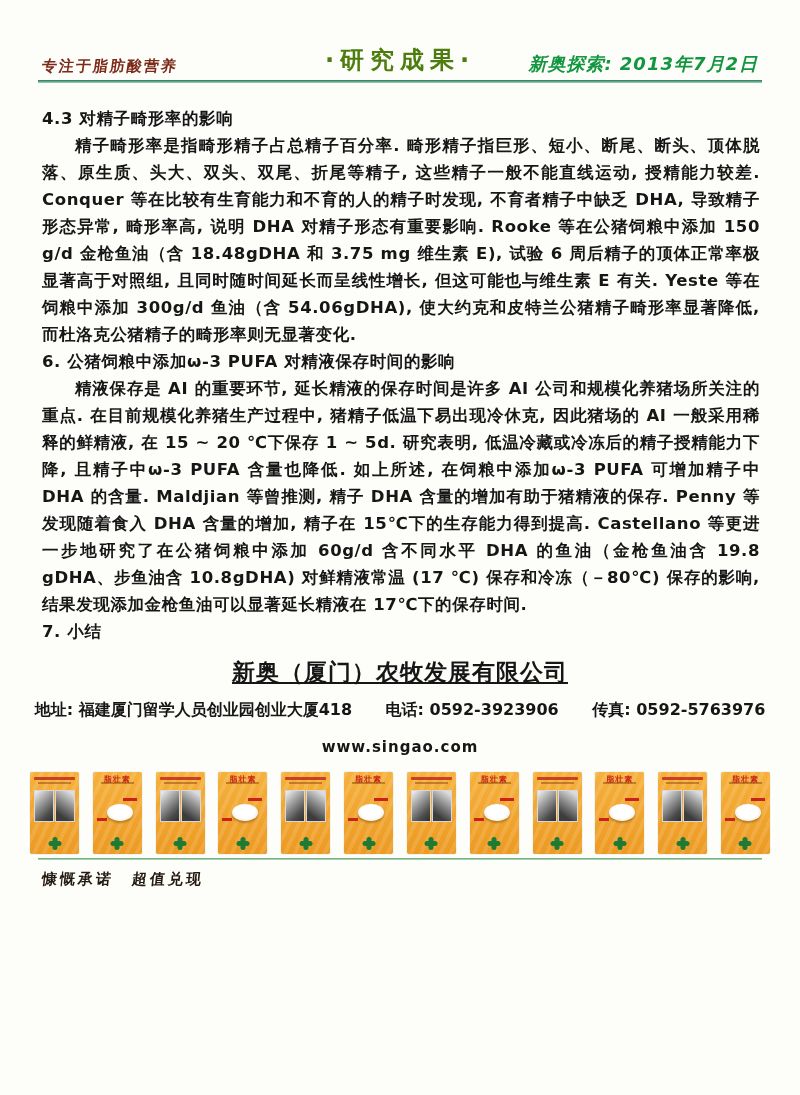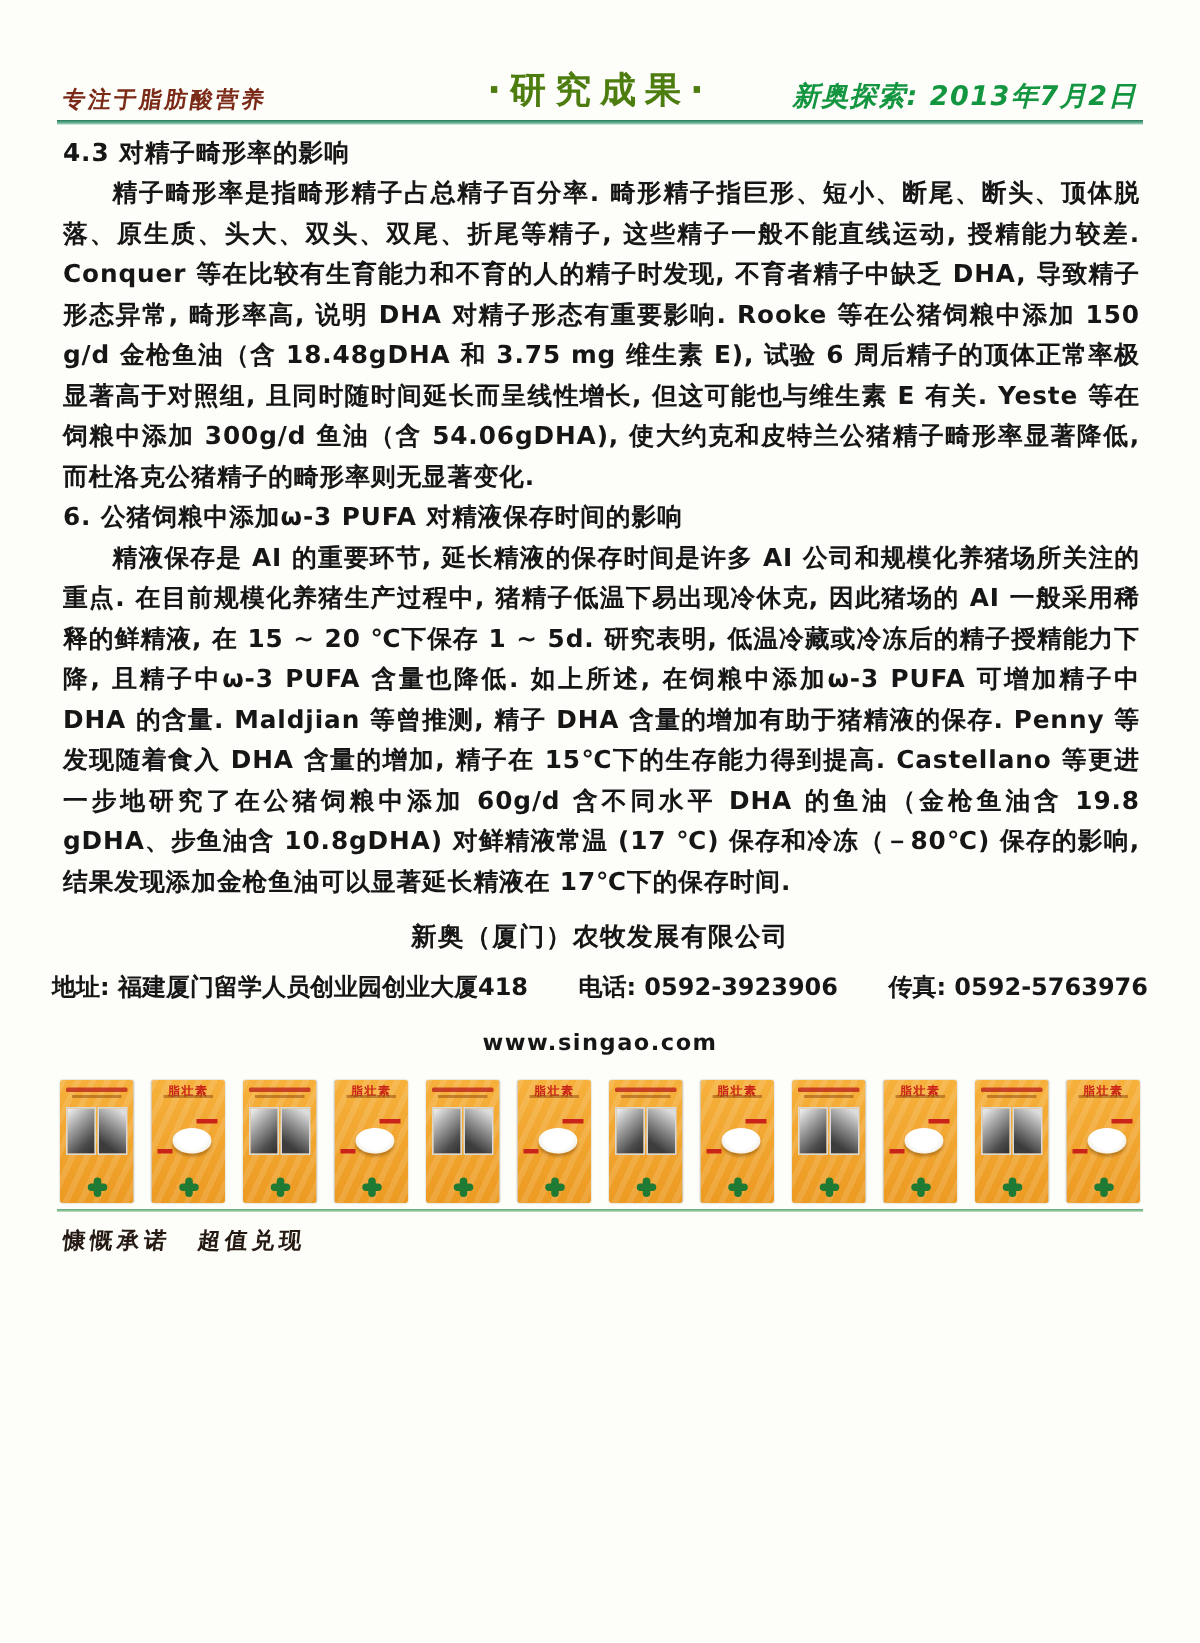--- a/index.html
+++ b/index.html
@@ -39,44 +39,44 @@
     text-align:right;
     letter-spacing:1px;
   }
   .rule {
     height:3px;
     margin:6px 38px 0 38px;
     background:linear-gradient(#1f7a58,#9fd4b8);
   }
   
   .article {
-    padding:5px 40px 0 42px;
+    padding:22px 40px 0 42px;
     font-size:16.5px;
     line-height:27px;
     font-weight:bold;
     letter-spacing:0.6px;
     text-align:justify;
   }
   .article h2 {
     font-size:16.5px;
     font-weight:bold;
     line-height:27px;
   }
   .article p { text-indent:2em; }
   
   .company { text-align:center; margin-top:12px; font-weight:bold; }
-  .company .name { font-size:17px; letter-spacing:1px; }
+  .company .name { font-size:23px; letter-spacing:1px;text-decoration:underline; }
   .company .contact { font-size:16px; margin-top:12px; }
   .company .contact span { margin:0 14px; }
   .company .web { font-size:15px; letter-spacing:1px; margin-top:17px; }
   
   .strip {
     display:flex;
     justify-content:space-between;
-    padding:0 40px;
+    padding:0 30px;
     margin-top:16px;
     height:84px;
   }
   .packet {
     position:relative;
     width:49px; height:82px;
     border-radius:2px;
     background:
       repeating-linear-gradient(115deg, rgba(255,255,255,0.12) 0 4px, rgba(0,0,0,0) 4px 9px),
       linear-gradient(#f6b13c,#ec9a22);
@@ -168,20 +168,21 @@
   <div class="article">
     <section>
       <h2>4.3 对精子畸形率的影响</h2>
       <p>精子畸形率是指畸形精子占总精子百分率. 畸形精子指巨形、短小、断尾、断头、顶体脱落、原生质、头大、双头、双尾、折尾等精子, 这些精子一般不能直线运动, 授精能力较差. Conquer 等在比较有生育能力和不育的人的精子时发现, 不育者精子中缺乏 DHA, 导致精子形态异常, 畸形率高, 说明 DHA 对精子形态有重要影响. Rooke 等在公猪饲粮中添加 150 g/d 金枪鱼油（含 18.48gDHA 和 3.75 mg 维生素 E), 试验 6 周后精子的顶体正常率极显著高于对照组, 且同时随时间延长而呈线性增长, 但这可能也与维生素 E 有关. Yeste 等在饲粮中添加 300g/d 鱼油（含 54.06gDHA), 使大约克和皮特兰公猪精子畸形率显著降低, 而杜洛克公猪精子的畸形率则无显著变化.</p>
     </section>
     <section>
       <h2>6. 公猪饲粮中添加ω-3 PUFA 对精液保存时间的影响</h2>
       <p>精液保存是 AI 的重要环节, 延长精液的保存时间是许多 AI 公司和规模化养猪场所关注的重点. 在目前规模化养猪生产过程中, 猪精子低温下易出现冷休克, 因此猪场的 AI 一般采用稀释的鲜精液, 在 15 ~ 20 ℃下保存 1 ~ 5d. 研究表明, 低温冷藏或冷冻后的精子授精能力下降, 且精子中ω-3 PUFA 含量也降低. 如上所述, 在饲粮中添加ω-3 PUFA 可增加精子中 DHA 的含量. Maldjian 等曾推测, 精子 DHA 含量的增加有助于猪精液的保存. Penny 等发现随着食入 DHA 含量的增加, 精子在 15℃下的生存能力得到提高. Castellano 等更进一步地研究了在公猪饲粮中添加 60g/d 含不同水平 DHA 的鱼油（金枪鱼油含 19.8 gDHA、步鱼油含 10.8gDHA) 对鲜精液常温 (17 ℃) 保存和冷冻（－80℃) 保存的影响, 结果发现添加金枪鱼油可以显著延长精液在 17℃下的保存时间.</p>
     </section>
     <section>
+      <h2>7. 小结</h2>
     </section>
   </div>
 
   <div class="company">
     <div class="name">新奥（厦门）农牧发展有限公司</div>
     <div class="contact">
       <span>地址: 福建厦门留学人员创业园创业大厦418</span>
       <span>电话: 0592-3923906</span>
       <span>传真: 0592-5763976</span>
     </div>

